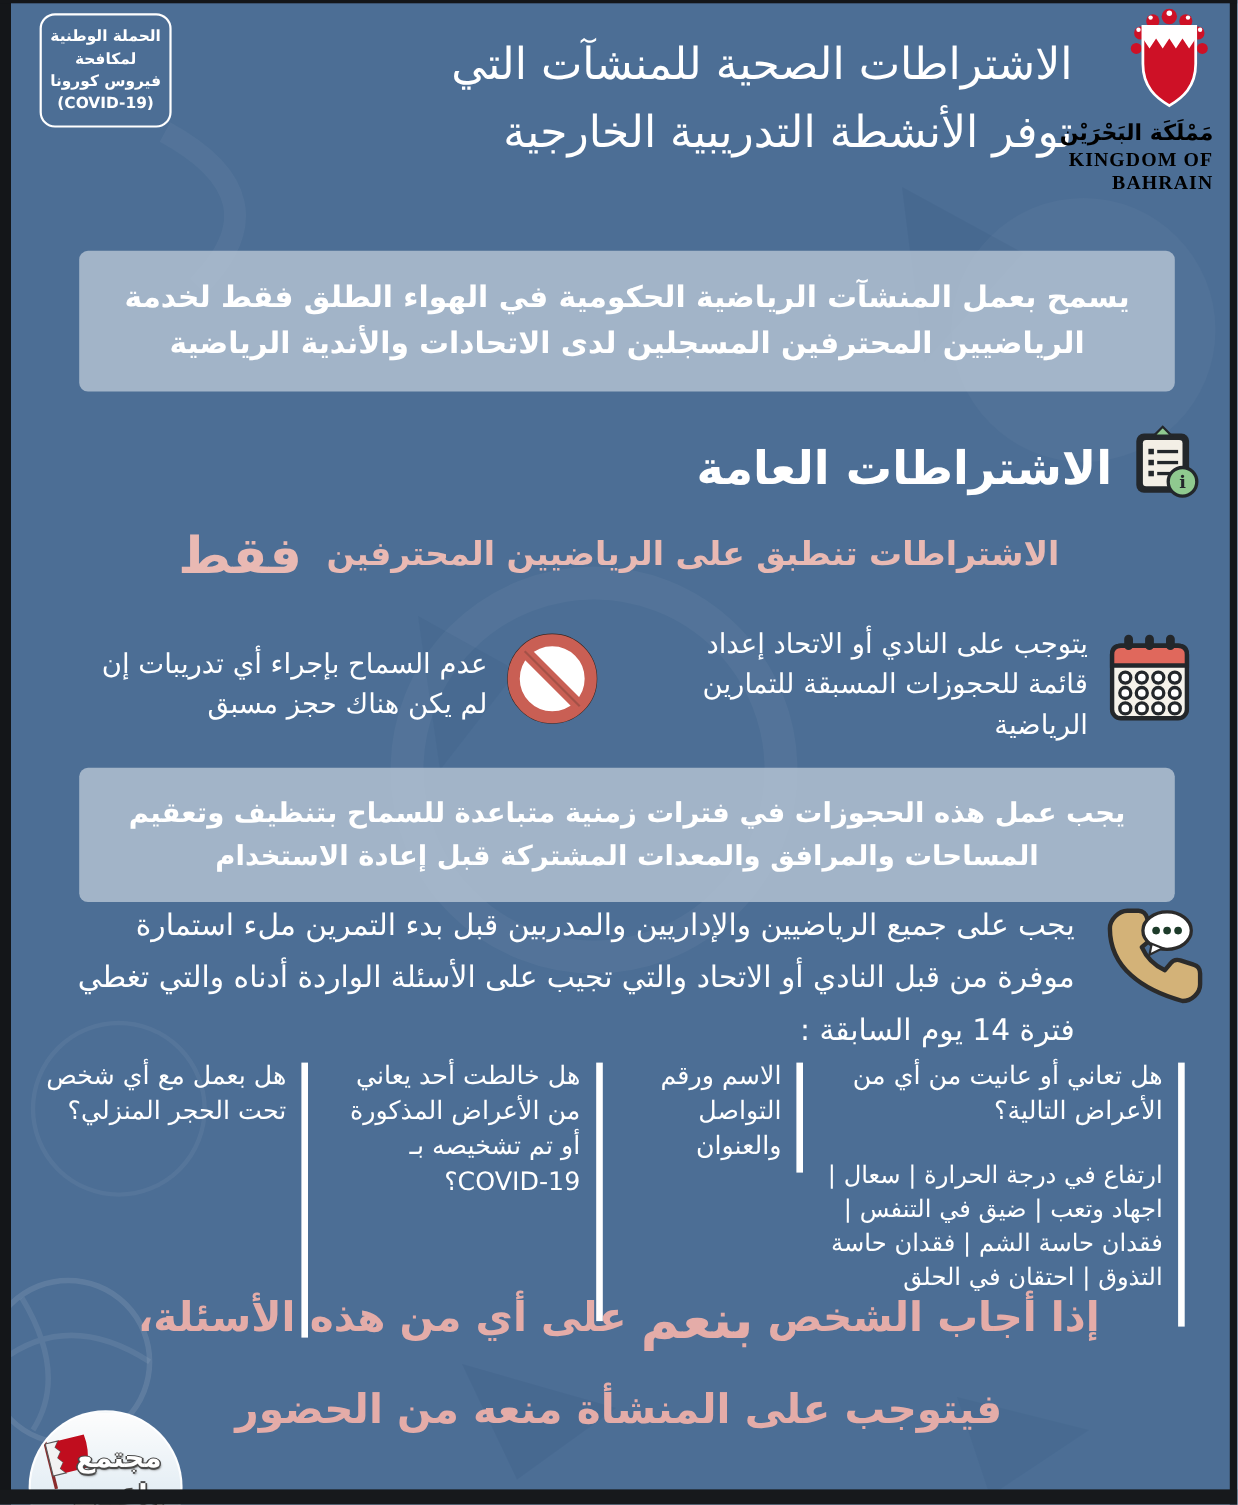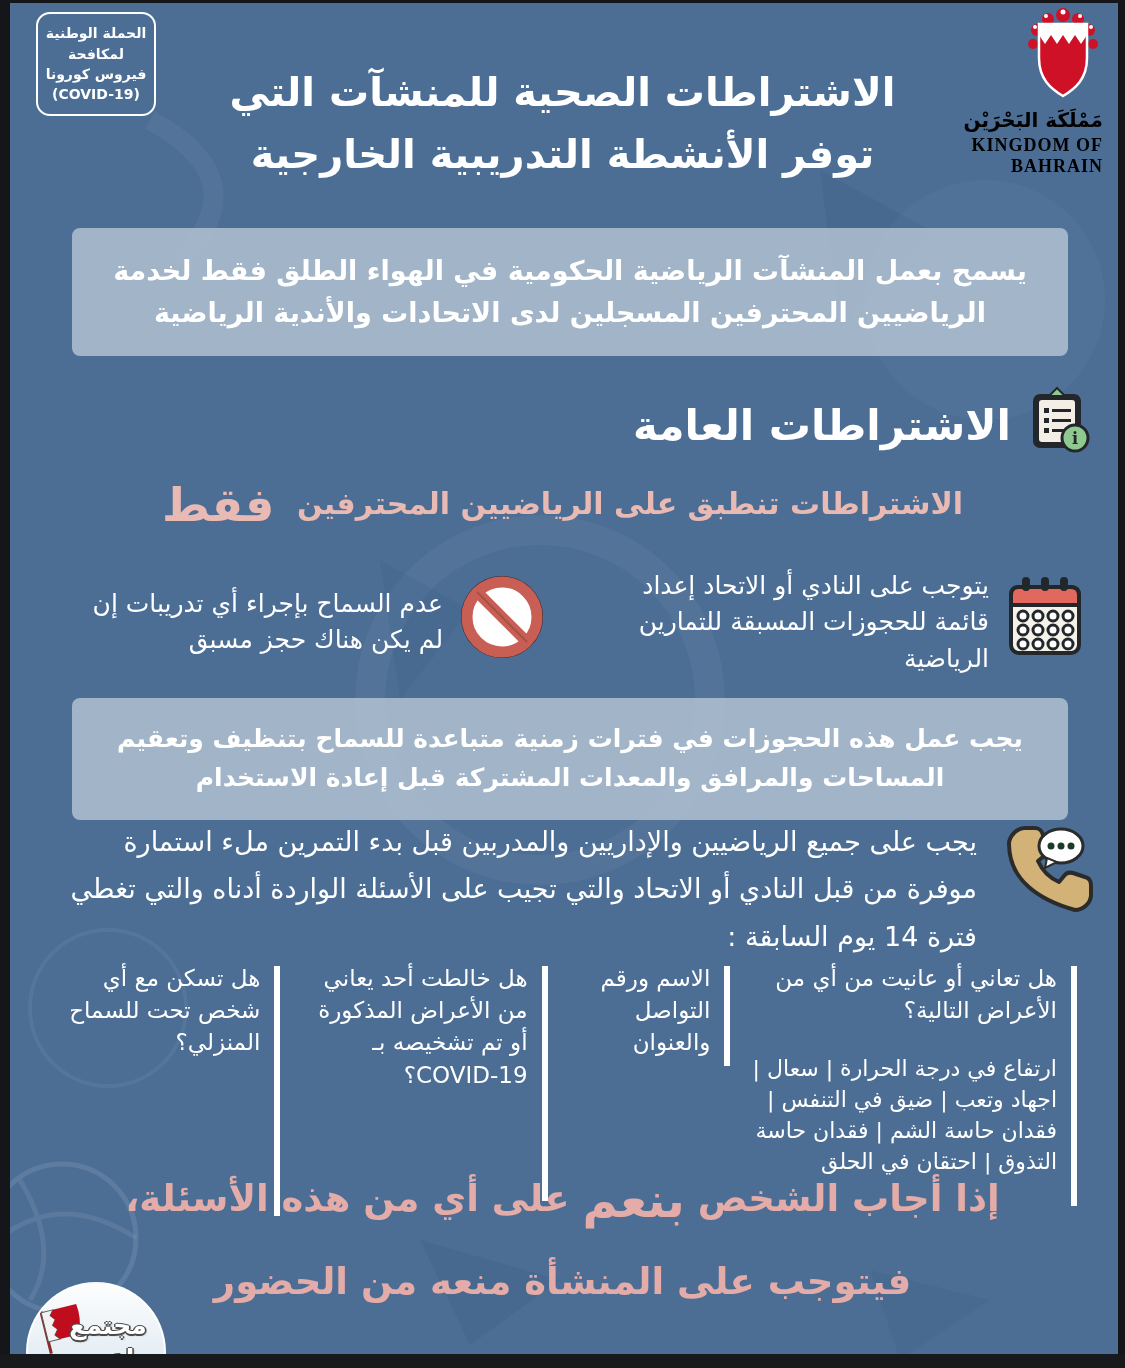--- a/index.html
+++ b/index.html
@@ -15,22 +15,22 @@
 
   .bg-decor { position:absolute; left:0; top:0; z-index:0; }
 
   
   .badge { position:absolute; left:36px; top:12px; width:120px; height:104px;
            border:2.5px solid #ffffff; border-radius:14px; color:#fff;
            display:flex; flex-direction:column; justify-content:center; align-items:center;
            font-size:14px; font-weight:bold; line-height:1.45; text-align:center; z-index:5; }
 
   
-  .title { position:absolute; left:150px; right:150px; top:28px; text-align:center;
-           color:#fff; font-size:40px; font-weight:bold; line-height:1.55; z-index:5;margin-top:33px; }
+  .title { position:absolute; left:150px; right:150px; top:28px; text-align:right;
+           color:#fff; font-size:40px; font-weight:normal; line-height:1.55; z-index:5; }
 
   
   .emblem { position:absolute; right:22px; top:6px; width:170px; text-align:right; color:#000000; z-index:5; }
   .emblem .ar { font-size:20px; font-weight:bold; margin-top:2px; }
   .emblem .en { font-family:"Liberation Serif","DejaVu Serif",serif; font-size:18px; font-weight:bold; letter-spacing:1px; margin-top:3px; }
 
   
   .box { position:absolute; left:72px; width:996px; background:rgba(178,193,209,0.85);
          border-radius:8px; color:#fff; font-size:27px; font-weight:600; text-align:center;
          line-height:1.55; padding:22px 34px; z-index:5; }
@@ -238,21 +238,21 @@
     <div class="qcol q0">
       <span class="qbar"></span>
       <div class="qtitle">الاسم ورقم التواصل والعنوان</div>
     </div>
     <div class="qcol q2">
       <span class="qbar"></span>
       <div class="qtitle">هل خالطت أحد يعاني من الأعراض المذكورة أو تم تشخيصه بـ COVID-19؟</div>
     </div>
     <div class="qcol q3">
       <span class="qbar"></span>
-      <div class="qtitle">هل تسكن مع أي شخص تحت للسماح المنزلي؟</div>
+      <div class="qtitle">هل بعمل مع أي شخص تحت الحجر المنزلي؟</div>
     </div>
   </div>
 
   <div class="conclusion" dir="rtl">
     <div class="c1">
       <span>إذا أجاب الشخص </span><span class="emph">بنعم</span><span> على أي من هذه الأسئلة،</span>
     </div>
     <div class="c2">فيتوجب على المنشأة منعه من الحضور</div>
   </div>
 

